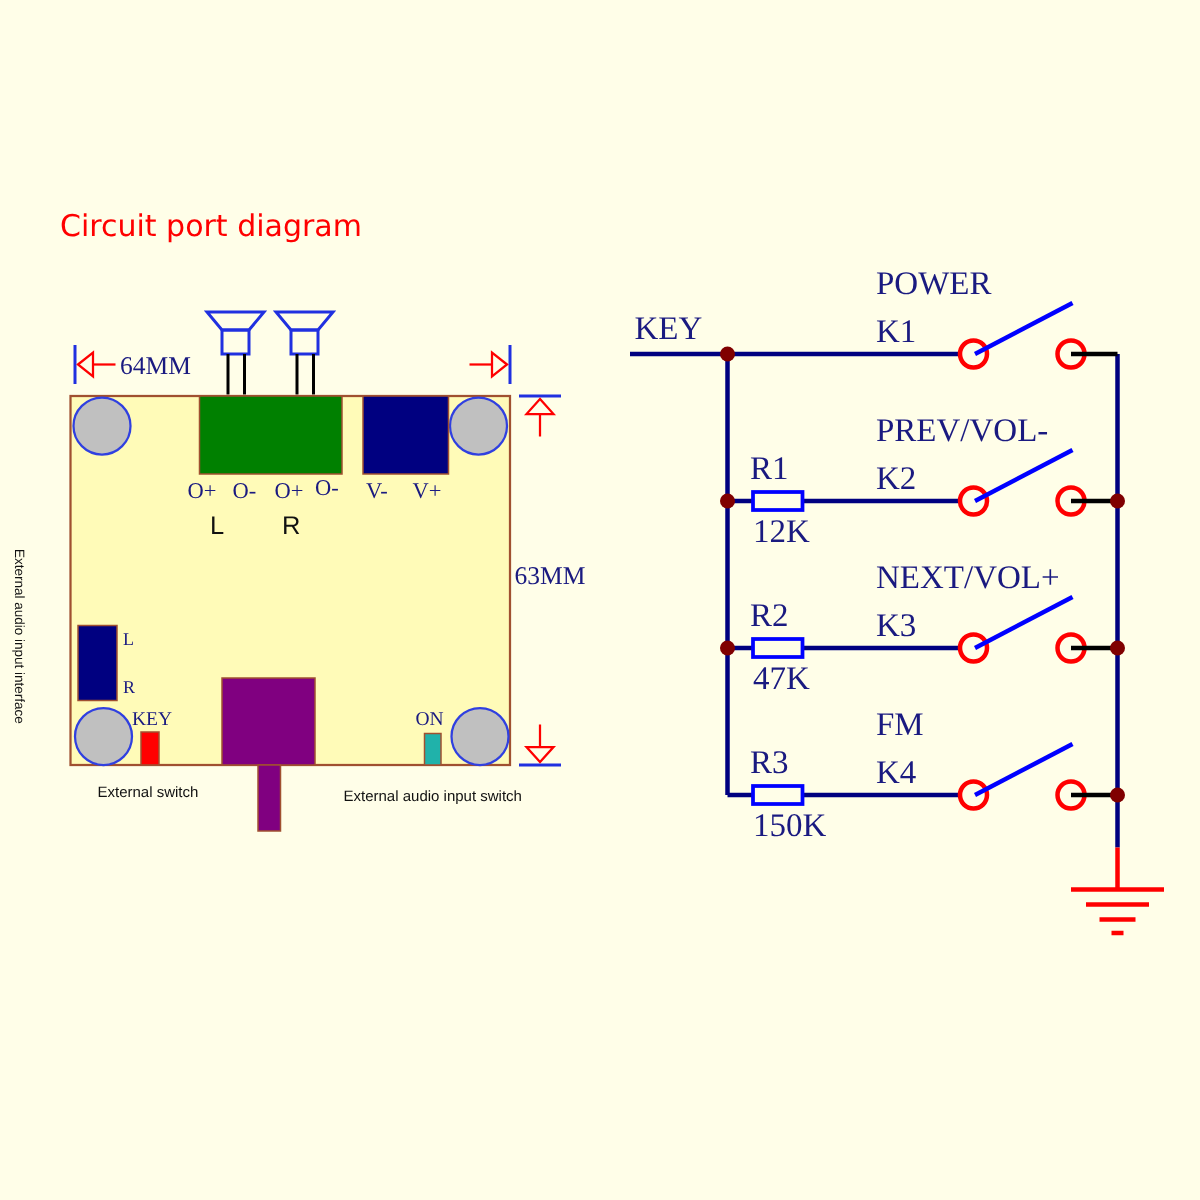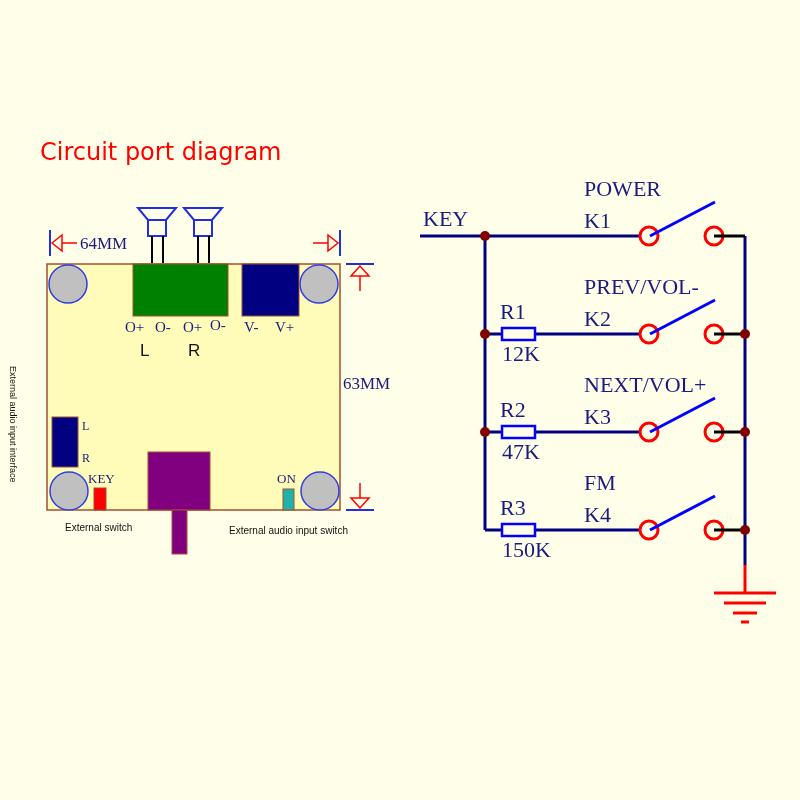--- a/index.html
+++ b/index.html
@@ -1,18 +1,18 @@
 <!DOCTYPE html>
 <html><head>
 <meta charset="utf-8">
 <style>
   html, body { margin:0; padding:0; }
   body { width:800px; height:800px; background:#fffee8; position:relative; overflow:hidden; font-family:"Liberation Serif", serif; }
   .abs { position:absolute; }
-  .title { left:40px; top:138px; font-family:"DejaVu Sans", sans-serif; font-size:24px; color:#ff0000; }
+  .title { left:40px; top:138px; font-family:"DejaVu Sans", sans-serif; font-size:20px; color:#ff0000; }
   svg { position:absolute; left:0; top:0; }
   .lbl { font-family:"Liberation Serif", serif; fill:#1a1a80; }
   .cap { font-family:"Liberation Sans", sans-serif; fill:#111; }
 </style>
 </head>
 <body>
 
 <div class="abs title">Circuit port diagram</div>
 
 <svg width="800" height="800">

